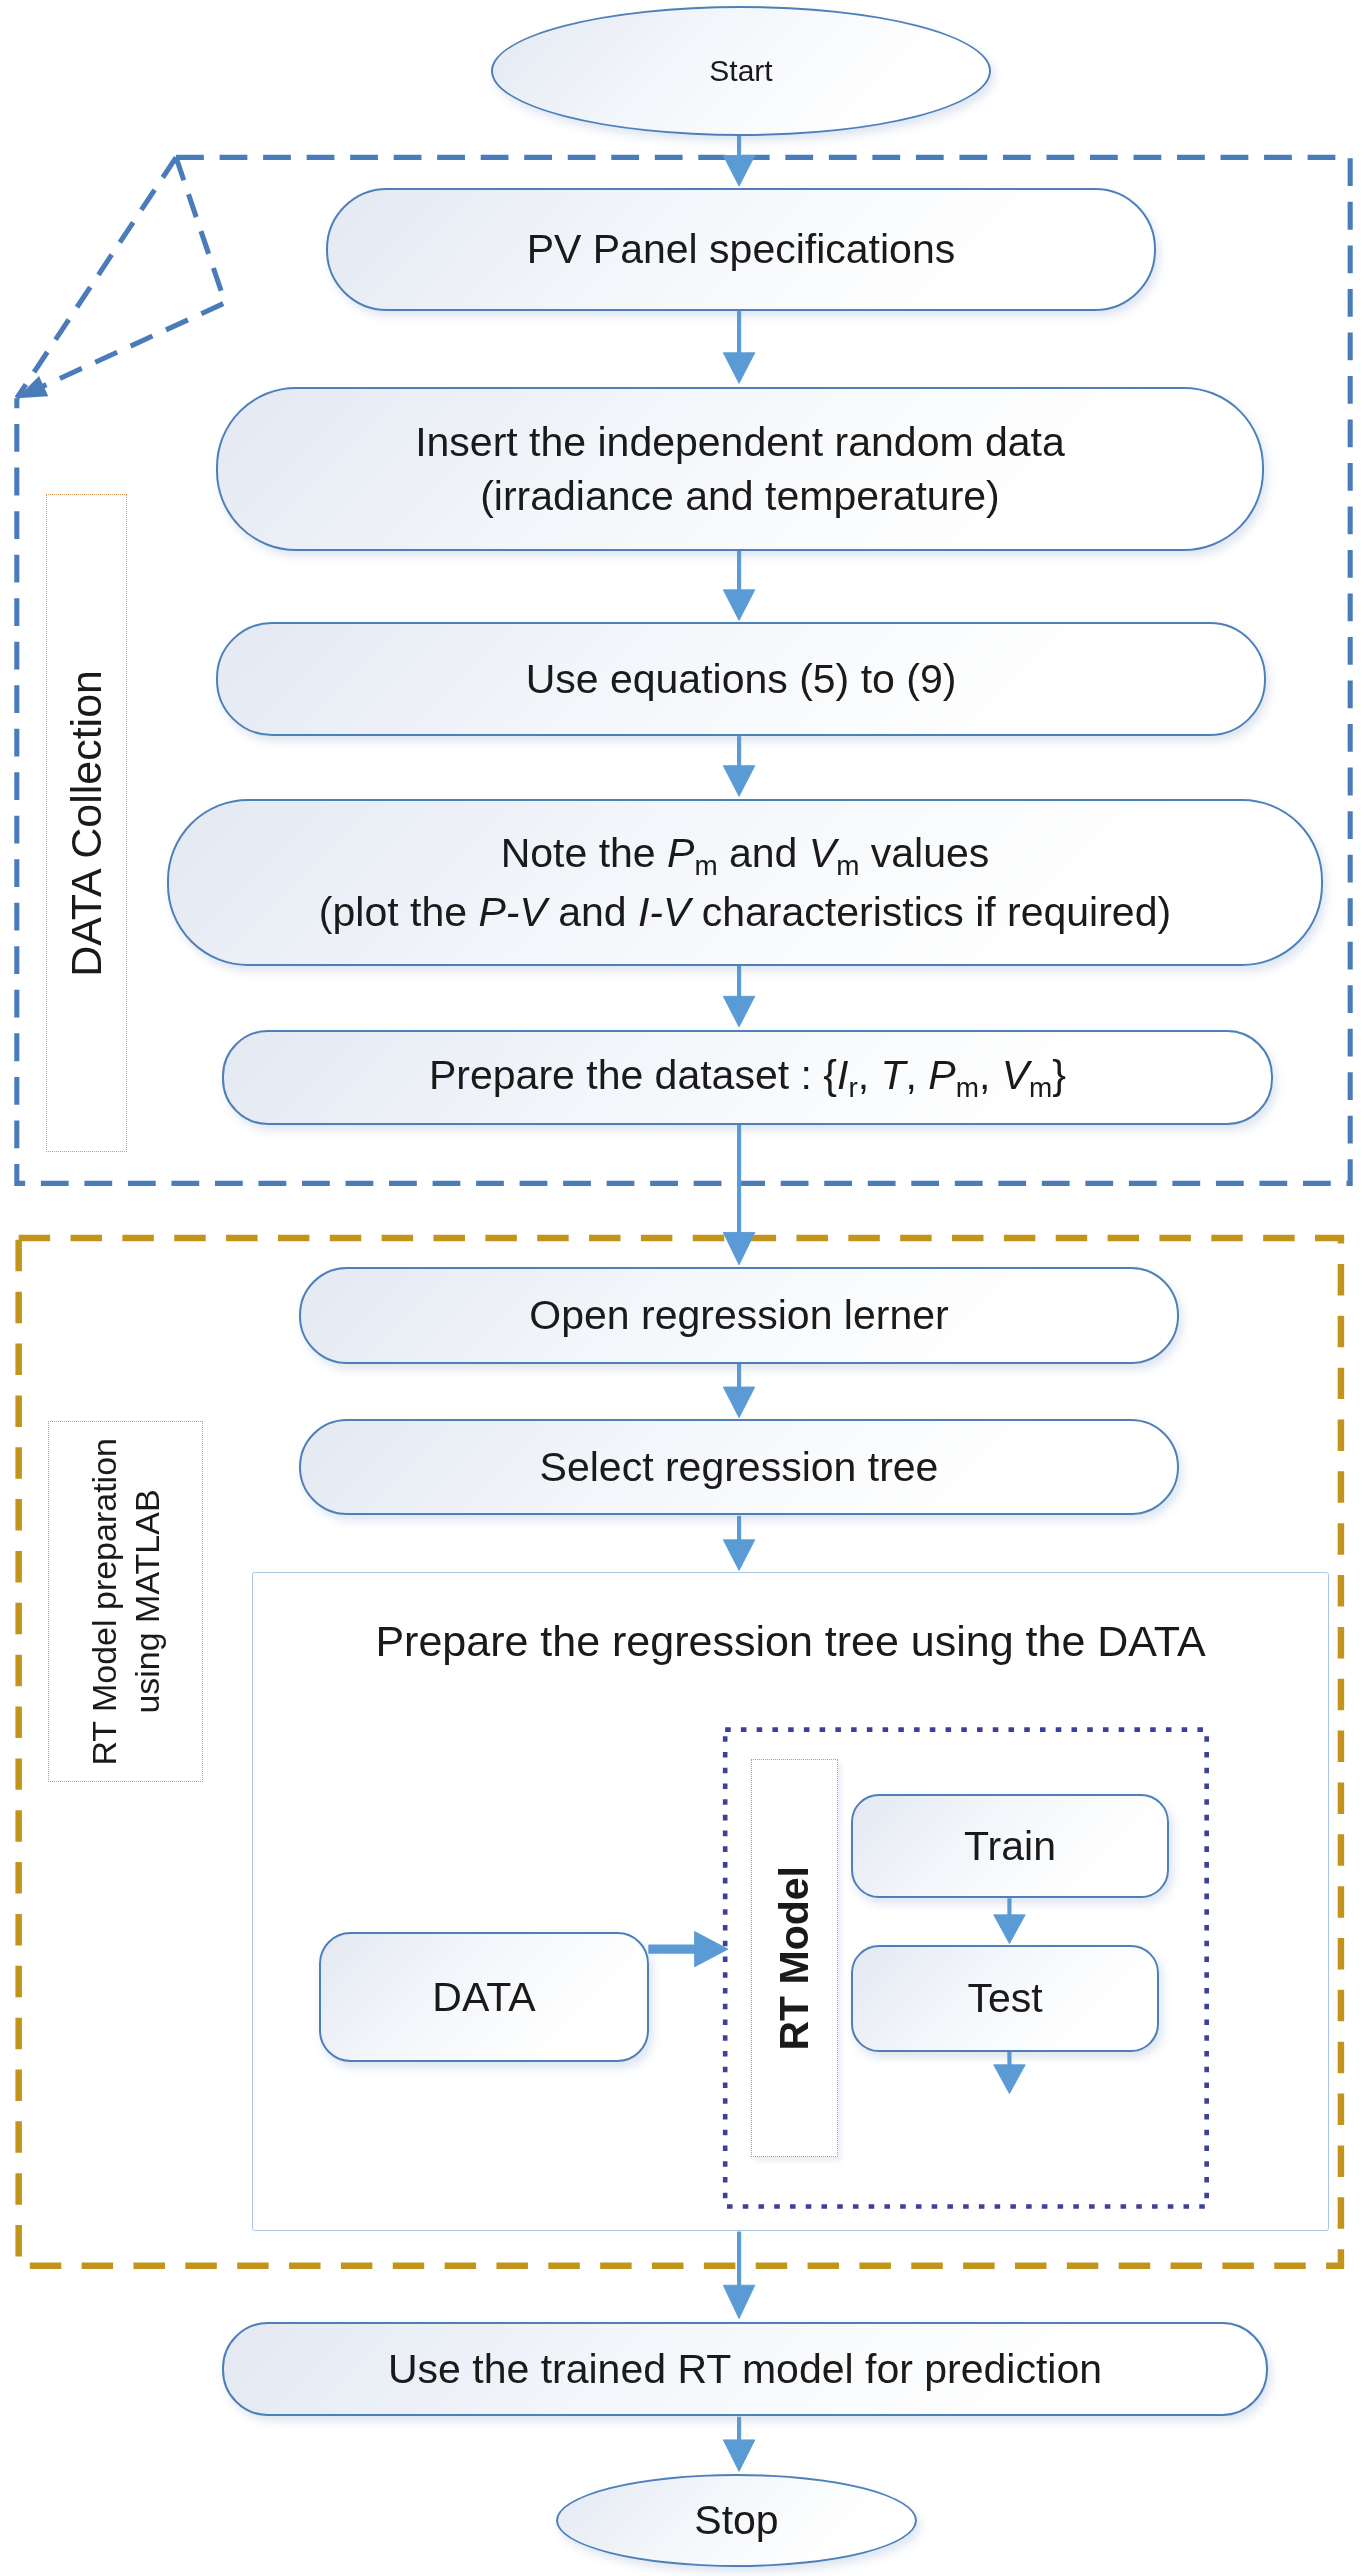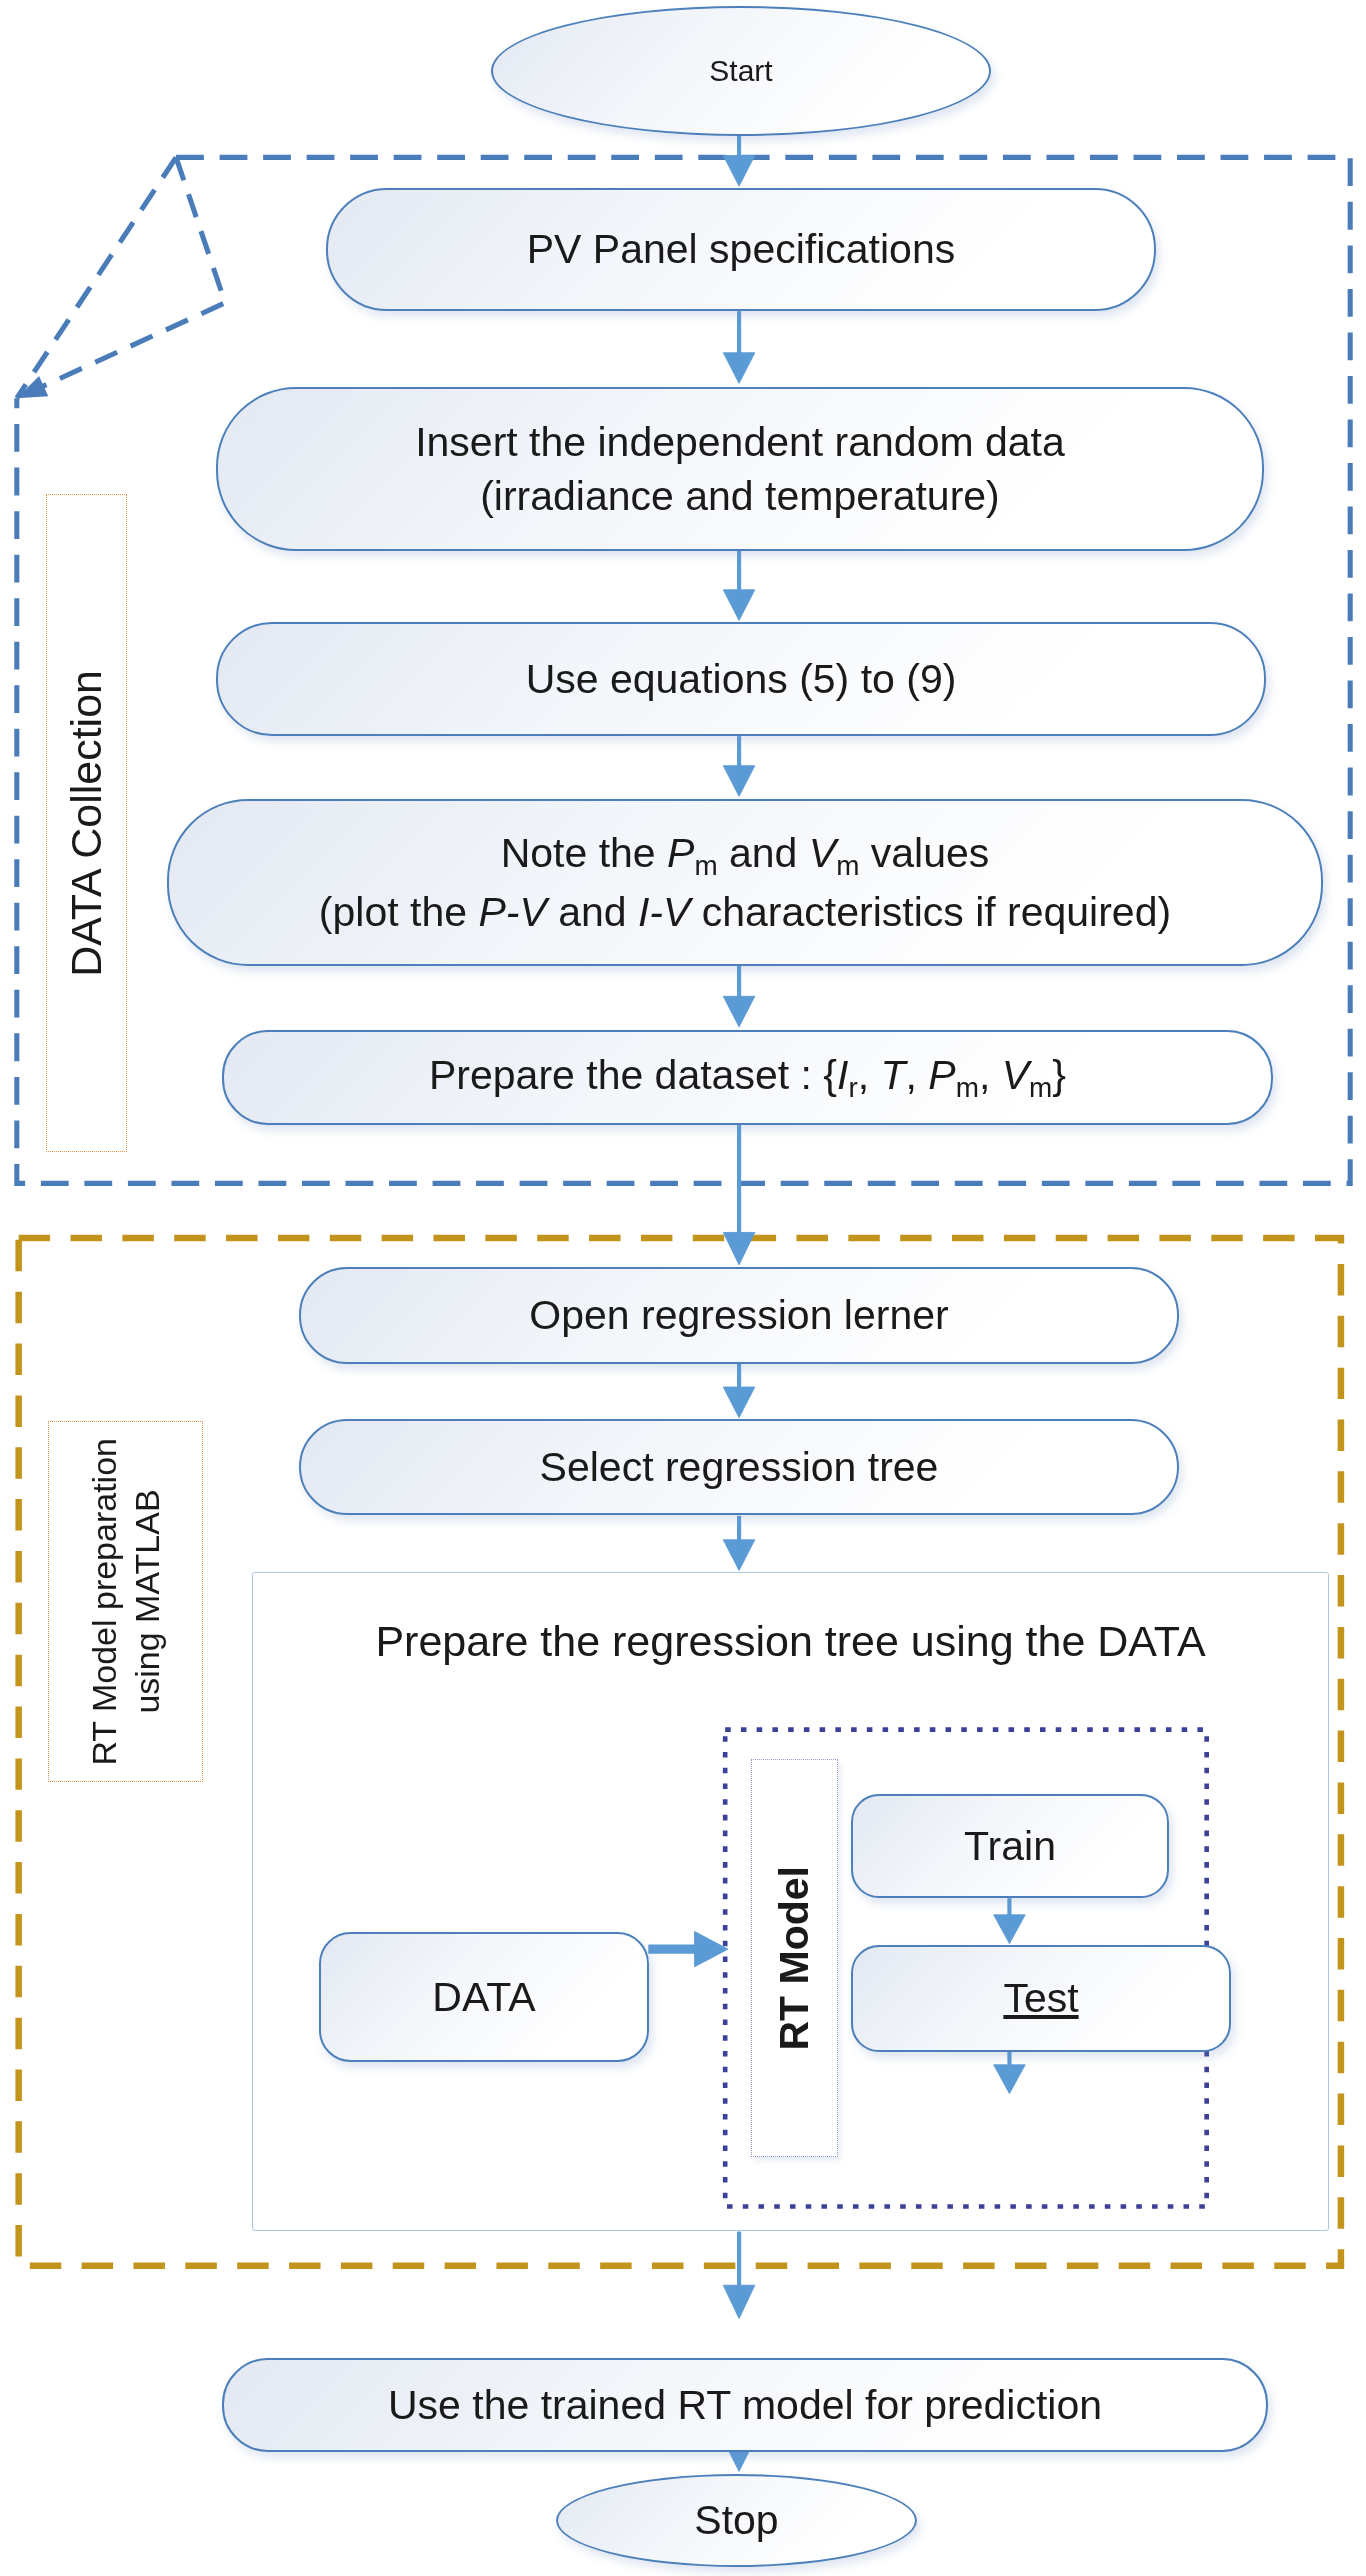--- a/index.html
+++ b/index.html
@@ -198,25 +198,25 @@
     <span>DATA</span>
   </div>
 
   <div class="rt-model-box" style="left:751px; top:1759px; width:87px; height:398px;">
     <span class="vtext bold" style="font-size:41px;">RT Model</span>
   </div>
 
   <div class="node" style="left:851px; top:1794px; width:318px; height:104px; border-radius:28px;">
     <span>Train</span>
   </div>
-  <div class="node" style="left:851px; top:1945px; width:380px; height:107px; border-radius:28px;text-decoration:underline;">
+  <div class="node" style="left:851px; top:1945px; width:308px; height:107px; border-radius:28px;">
     <span>Test</span>
   </div>
 
-  <div class="node" style="left:222px; top:2322px; width:1046px; height:94px; border-radius:46px;margin-top:36px;">
+  <div class="node" style="left:222px; top:2322px; width:1046px; height:94px; border-radius:46px;">
     <span>Use the trained RT model for prediction</span>
   </div>
 
   <div class="node ellipse" style="left:556px; top:2474px; width:361px; height:93px; font-size:41px;">
     <span>Stop</span>
   </div>
 
 </div>
 
 

